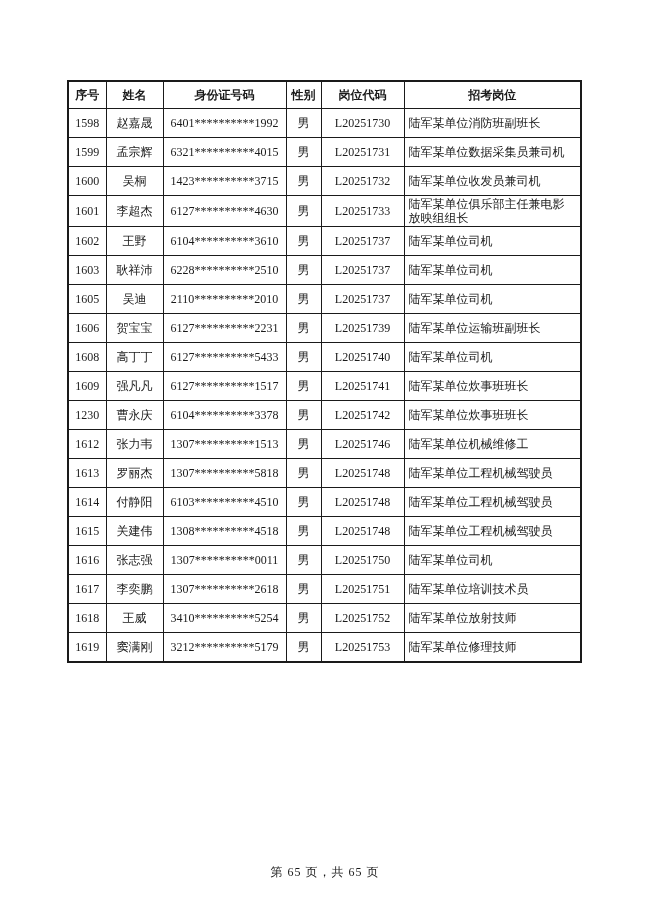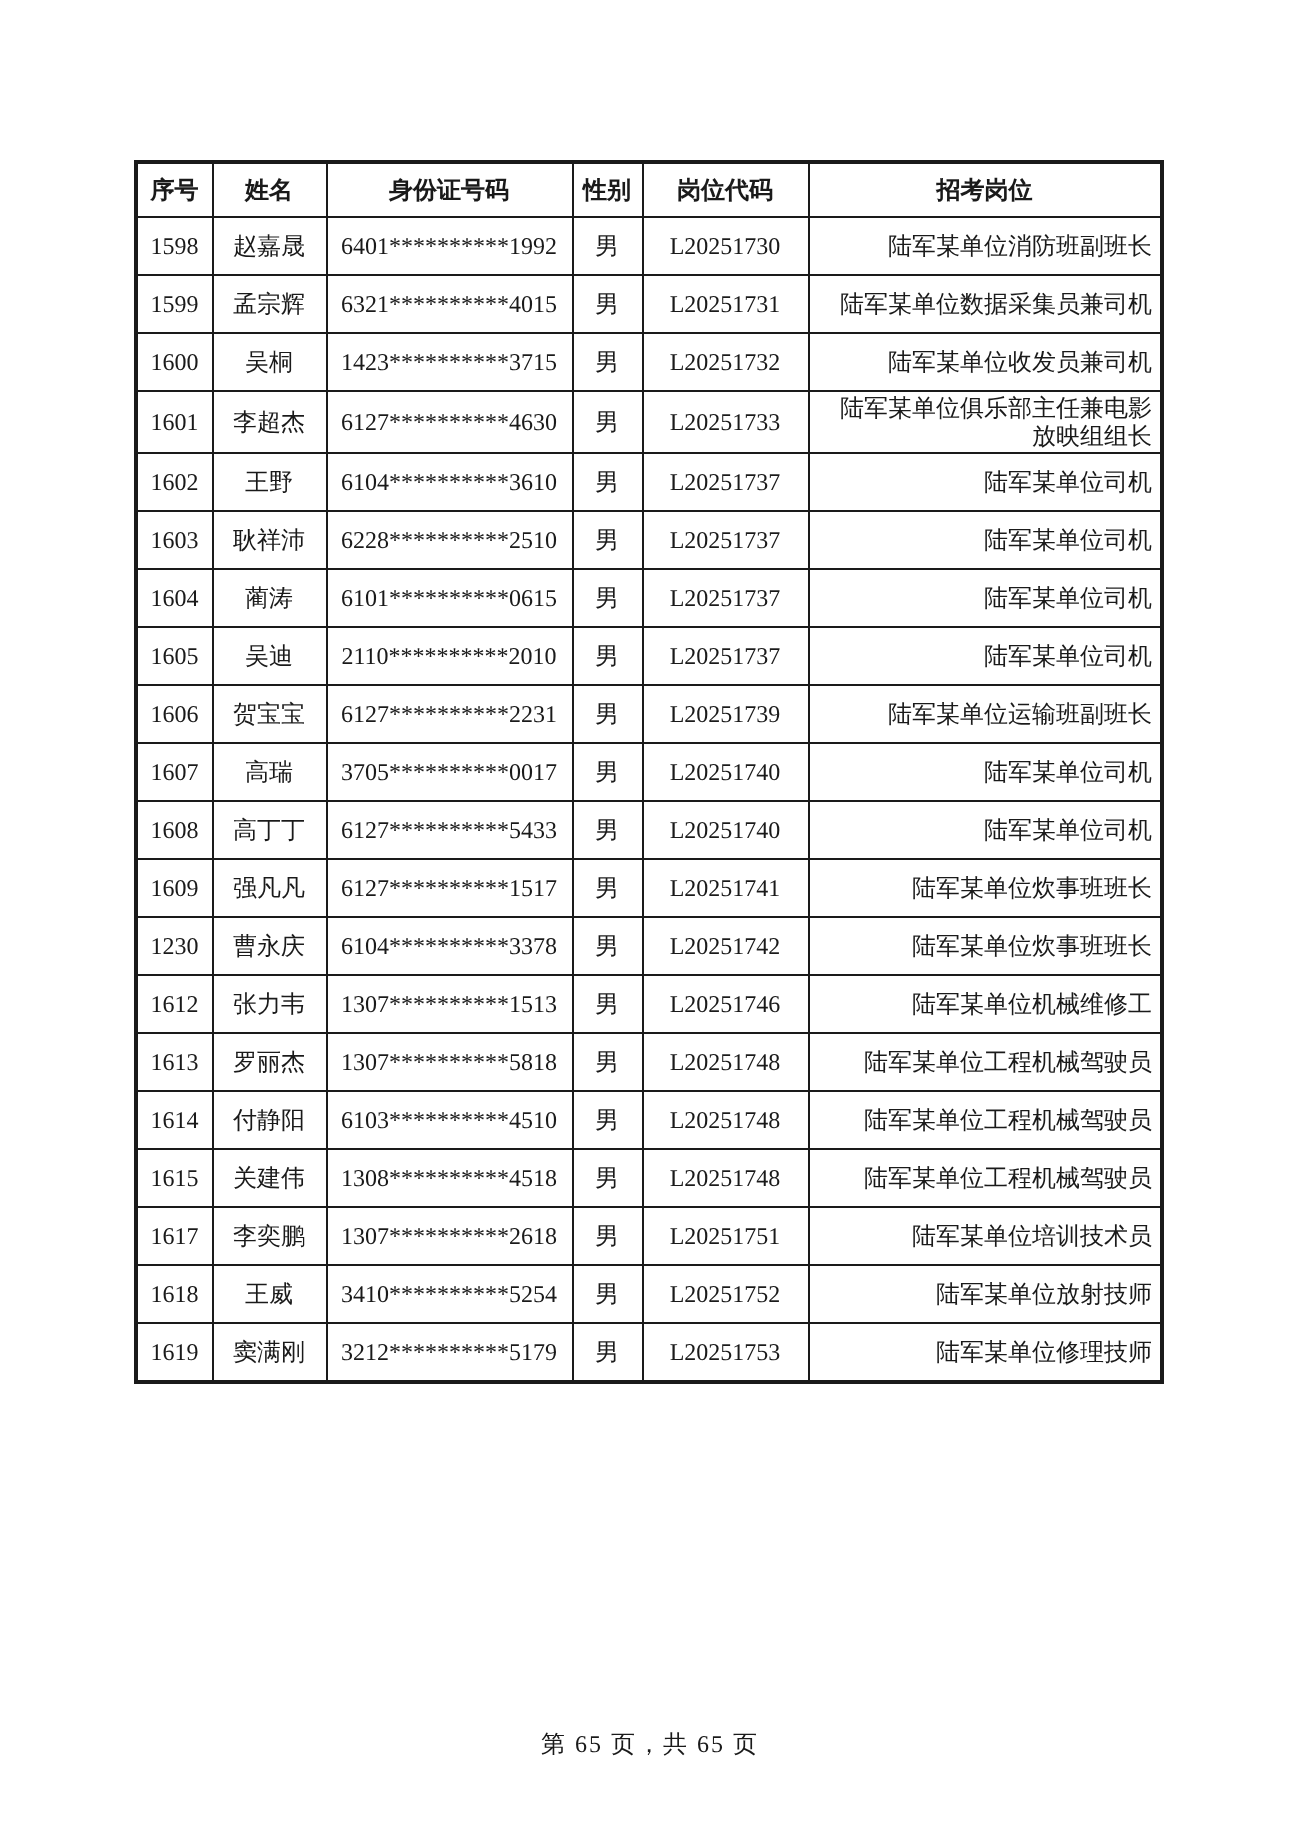--- a/index.html
+++ b/index.html
@@ -37,21 +37,21 @@
   }
   .roster th {
     font-weight: bold;
     height: 24px;
   }
   .roster td {
     height: 26px;
     font-weight: normal;
   }
   .roster td.col-job {
-    text-align: right;
+    text-align: left;
     padding-left: 4px;
     padding-right: 4px;
   }
   .footer {
     position: absolute;
     left: 0;
     top: 864px;
     width: 100%;
     text-align: center;
     font-size: 12px;
@@ -126,52 +126,36 @@
         </tr>
         <tr>
           <td class="col-no">1603</td>
           <td class="col-name">耿祥沛</td>
           <td class="col-id">6228**********2510</td>
           <td class="col-gender">男</td>
           <td class="col-code">L20251737</td>
           <td class="col-job">陆军某单位司机</td>
         </tr>
         <tr>
-          <td class="col-no">1604</td>
-          <td class="col-name">蔺涛</td>
-          <td class="col-id">6101**********0615</td>
-          <td class="col-gender">男</td>
-          <td class="col-code">L20251737</td>
-          <td class="col-job">陆军某单位司机</td>
-        </tr>
-        <tr>
           <td class="col-no">1605</td>
           <td class="col-name">吴迪</td>
           <td class="col-id">2110**********2010</td>
           <td class="col-gender">男</td>
           <td class="col-code">L20251737</td>
           <td class="col-job">陆军某单位司机</td>
         </tr>
         <tr>
           <td class="col-no">1606</td>
           <td class="col-name">贺宝宝</td>
           <td class="col-id">6127**********2231</td>
           <td class="col-gender">男</td>
           <td class="col-code">L20251739</td>
           <td class="col-job">陆军某单位运输班副班长</td>
         </tr>
         <tr>
-          <td class="col-no">1607</td>
-          <td class="col-name">高瑞</td>
-          <td class="col-id">3705**********0017</td>
-          <td class="col-gender">男</td>
-          <td class="col-code">L20251740</td>
-          <td class="col-job">陆军某单位司机</td>
-        </tr>
-        <tr>
           <td class="col-no">1608</td>
           <td class="col-name">高丁丁</td>
           <td class="col-id">6127**********5433</td>
           <td class="col-gender">男</td>
           <td class="col-code">L20251740</td>
           <td class="col-job">陆军某单位司机</td>
         </tr>
         <tr>
           <td class="col-no">1609</td>
           <td class="col-name">强凡凡</td>
@@ -214,20 +198,28 @@
         </tr>
         <tr>
           <td class="col-no">1615</td>
           <td class="col-name">关建伟</td>
           <td class="col-id">1308**********4518</td>
           <td class="col-gender">男</td>
           <td class="col-code">L20251748</td>
           <td class="col-job">陆军某单位工程机械驾驶员</td>
         </tr>
         <tr>
+          <td class="col-no">1616</td>
+          <td class="col-name">张志强</td>
+          <td class="col-id">1307**********0011</td>
+          <td class="col-gender">男</td>
+          <td class="col-code">L20251750</td>
+          <td class="col-job">陆军某单位司机</td>
+        </tr>
+        <tr>
           <td class="col-no">1617</td>
           <td class="col-name">李奕鹏</td>
           <td class="col-id">1307**********2618</td>
           <td class="col-gender">男</td>
           <td class="col-code">L20251751</td>
           <td class="col-job">陆军某单位培训技术员</td>
         </tr>
         <tr>
           <td class="col-no">1618</td>
           <td class="col-name">王威</td>

